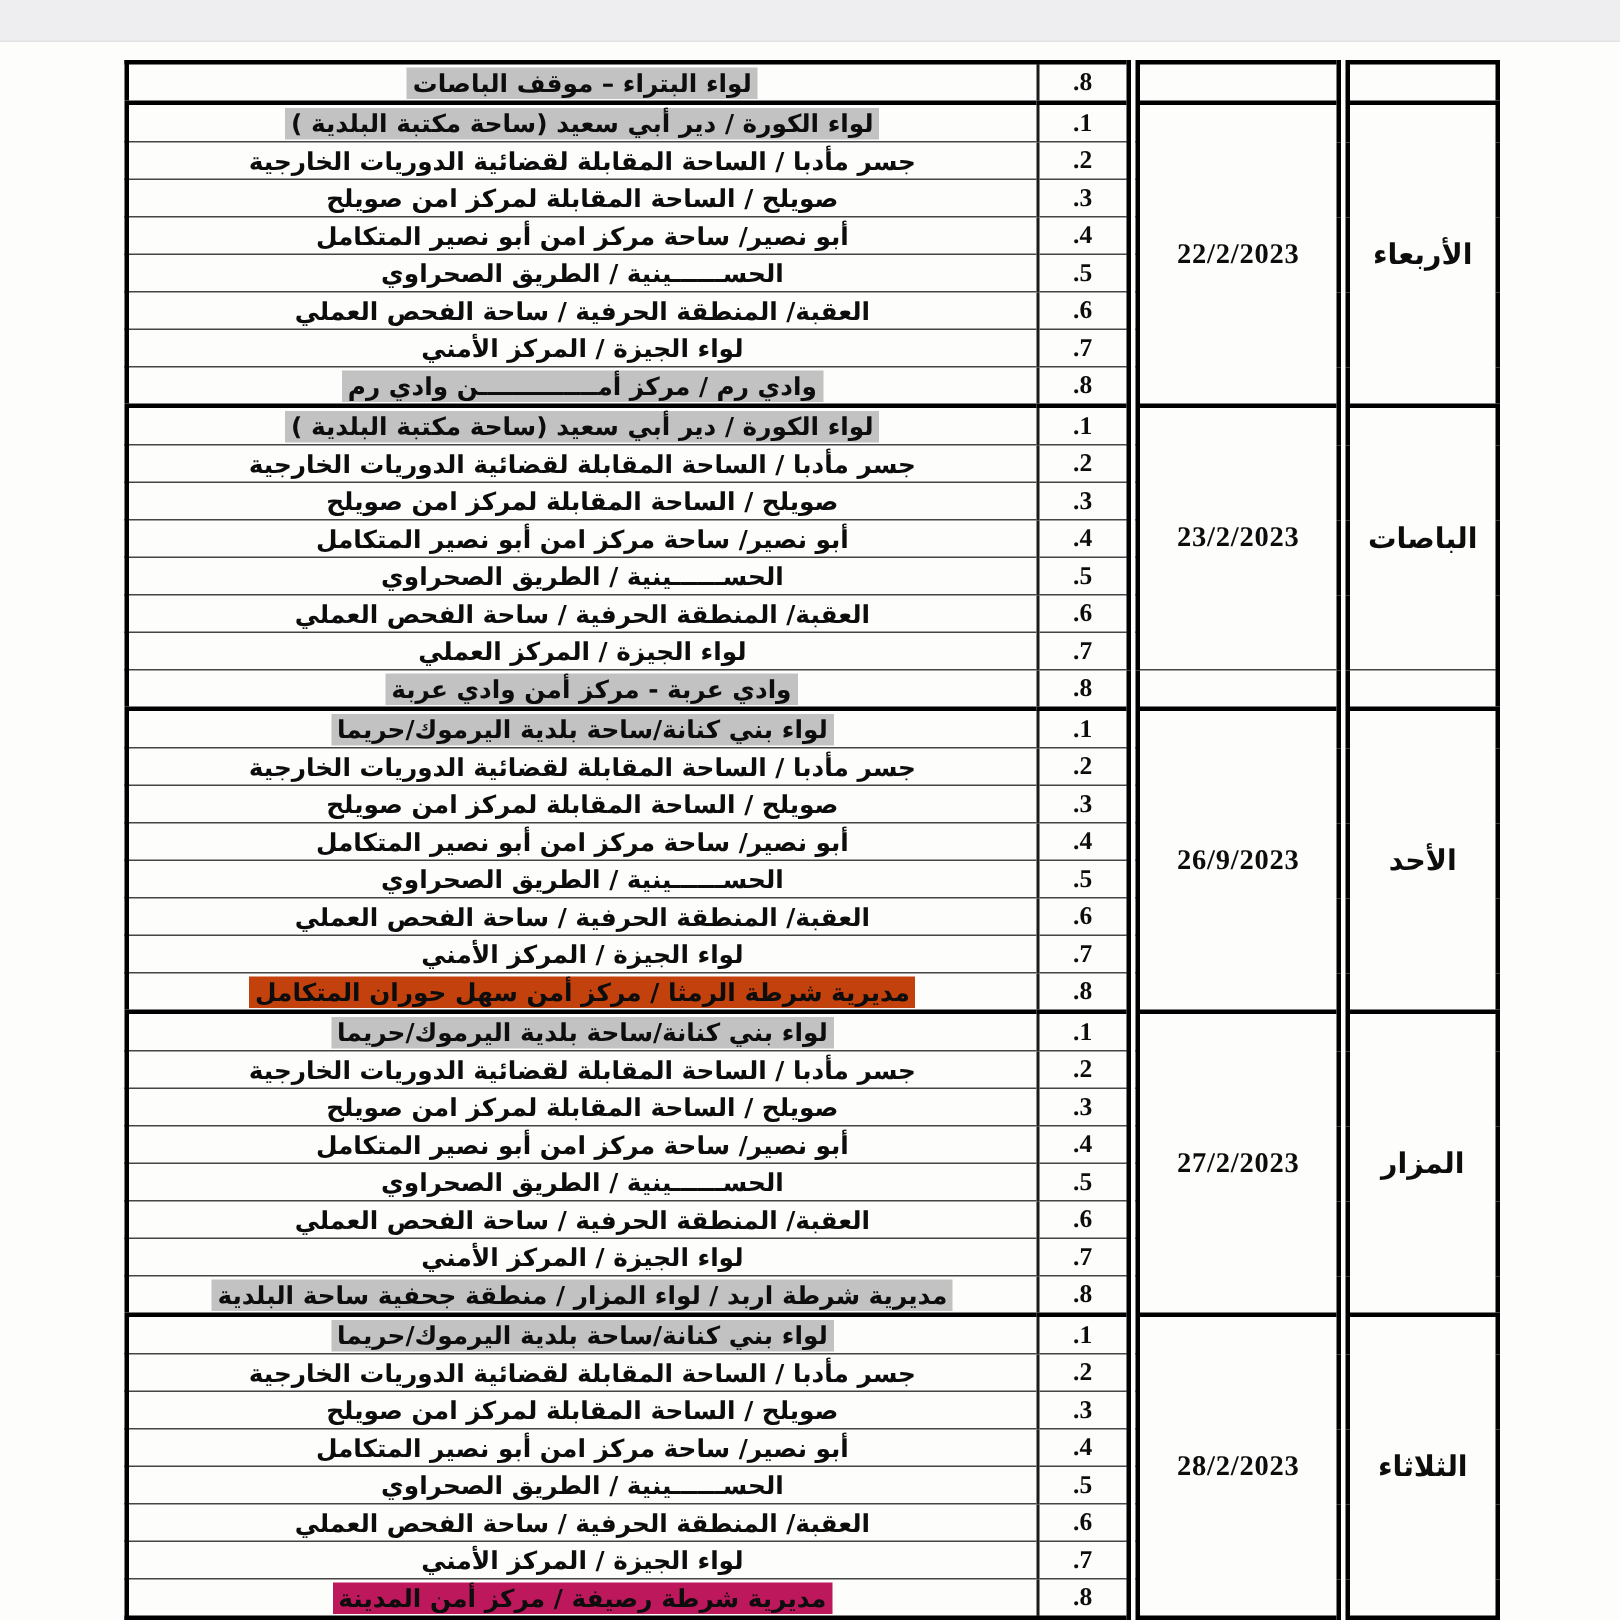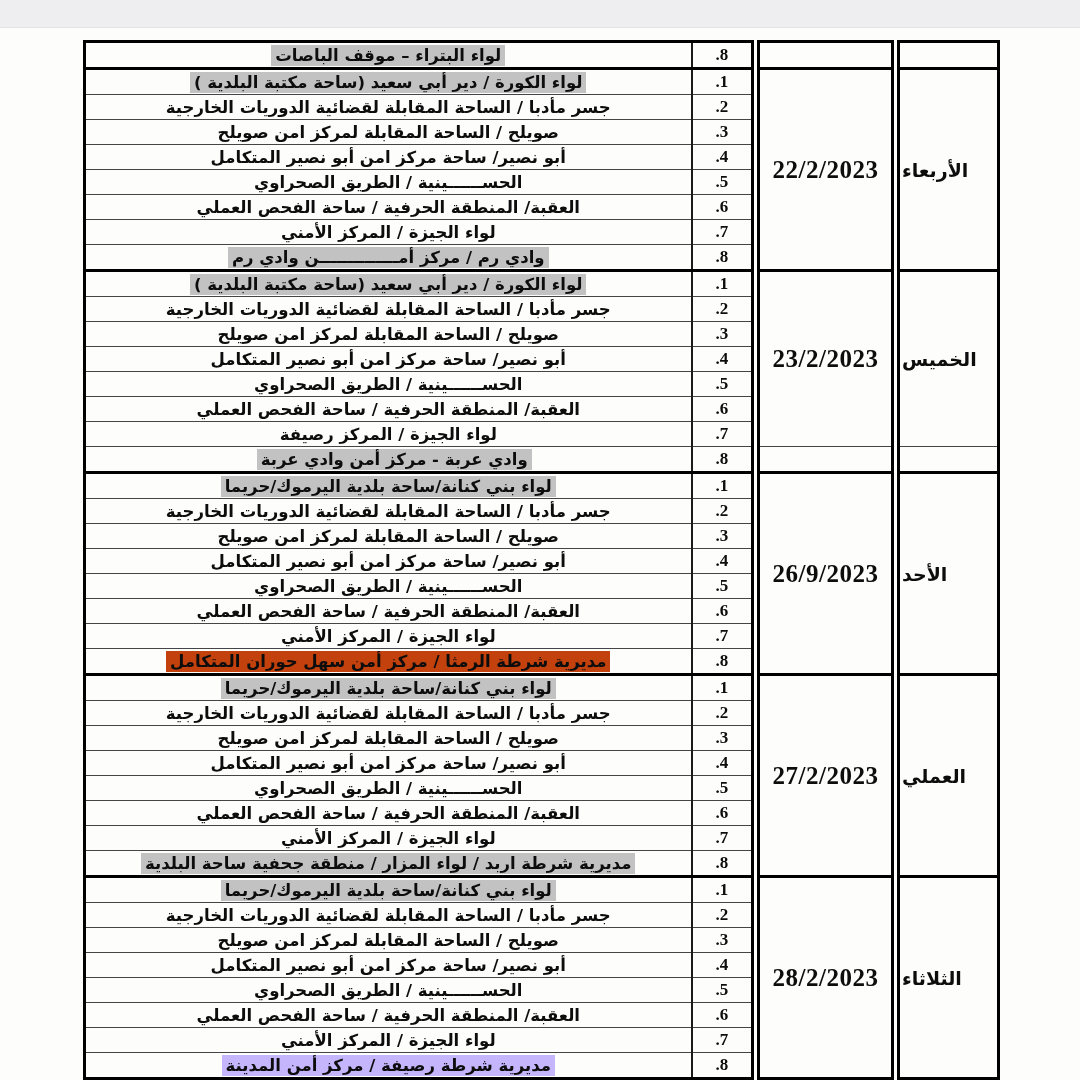--- a/index.html
+++ b/index.html
@@ -20,26 +20,26 @@
     border:3px solid #000;
   }
   .schedule td{
     height:24px;padding:0 2px;overflow:hidden;white-space:nowrap;
     border-top:1.5px solid #454545;
     vertical-align:middle;color:#0d0d0d;
   }
   .schedule tr.block-start td{border-top:3px solid #000;margin-top:36px;}
   td.day{
     border-left:9px double #000;
-    font-weight:bold;font-size:19px;text-align:left;
+    font-weight:bold;font-size:19px;text-align:center;
   }
   td.date{
     border-left:9px double #000;
     direction:ltr;text-align:center;
-    font-family:"Liberation Serif", serif;font-weight:bold;font-size:25px;
+    font-family:"Liberation Serif", serif;font-weight:bold;font-size:19px;
     letter-spacing:.5px;
   }
   td.num{
     border-left:2px solid #1b1b1b;
     direction:ltr;text-align:center;
     font-family:"Liberation Serif", serif;font-weight:bold;font-size:17px;
   }
   td.loc{
     text-align:center;font-weight:bold;font-size:16.5px;
   }
@@ -93,21 +93,21 @@
         </tr>
         <tr>
           <td class="num">.7</td>
           <td class="loc"><span class="txt">لواء الجيزة / المركز الأمني</span></td>
         </tr>
         <tr>
           <td class="num">.8</td>
           <td class="loc"><span class="txt hl" style="background: rgb(194, 194, 194);">وادي رم / مركز أمــــــــــــــن وادي رم</span></td>
         </tr>
         <tr class="block-start">
-          <td class="day" rowspan="7">الخميس</td>
+          <td class="day" rowspan="7">الباصات</td>
           <td class="date" rowspan="7">23/2/2023</td>
           <td class="num">.1</td>
           <td class="loc"><span class="txt hl" style="background: rgb(194, 194, 194);">لواء الكورة / دير أبي سعيد (ساحة مكتبة البلدية )</span></td>
         </tr>
         <tr>
           <td class="num">.2</td>
           <td class="loc"><span class="txt">جسر مأدبا / الساحة المقابلة لقضائية الدوريات الخارجية</span></td>
         </tr>
         <tr>
           <td class="num">.3</td>
@@ -120,21 +120,21 @@
         <tr>
           <td class="num">.5</td>
           <td class="loc"><span class="txt">الحســــــينية / الطريق الصحراوي</span></td>
         </tr>
         <tr>
           <td class="num">.6</td>
           <td class="loc"><span class="txt">العقبة/ المنطقة الحرفية / ساحة الفحص العملي</span></td>
         </tr>
         <tr>
           <td class="num">.7</td>
-          <td class="loc"><span class="txt">لواء الجيزة / المركز رصيفة</span></td>
+          <td class="loc"><span class="txt">لواء الجيزة / المركز العملي</span></td>
         </tr>
         <tr>
           <td class="day"></td>
           <td class="date"></td>
           <td class="num">.8</td>
           <td class="loc"><span class="txt hl" style="background: rgb(194, 194, 194); margin-left: 12px;">وادي عربة - مركز أمن وادي عربة</span></td>
         </tr>
         <tr class="block-start">
           <td class="day" rowspan="8">الأحد</td>
           <td class="date" rowspan="8">26/9/2023</td>
@@ -163,21 +163,21 @@
         </tr>
         <tr>
           <td class="num">.7</td>
           <td class="loc"><span class="txt">لواء الجيزة / المركز الأمني</span></td>
         </tr>
         <tr>
           <td class="num">.8</td>
           <td class="loc"><span class="txt hl" style="background: #c2410c;">مديرية شرطة الرمثا / مركز أمن سهل حوران المتكامل</span></td>
         </tr>
         <tr class="block-start">
-          <td class="day" rowspan="8">العملي</td>
+          <td class="day" rowspan="8">المزار</td>
           <td class="date" rowspan="8">27/2/2023</td>
           <td class="num">.1</td>
           <td class="loc"><span class="txt hl" style="background: rgb(194, 194, 194);">لواء بني كنانة/ساحة بلدية اليرموك/حريما</span></td>
         </tr>
         <tr>
           <td class="num">.2</td>
           <td class="loc"><span class="txt">جسر مأدبا / الساحة المقابلة لقضائية الدوريات الخارجية</span></td>
         </tr>
         <tr>
           <td class="num">.3</td>
@@ -228,17 +228,17 @@
         <tr>
           <td class="num">.6</td>
           <td class="loc"><span class="txt">العقبة/ المنطقة الحرفية / ساحة الفحص العملي</span></td>
         </tr>
         <tr>
           <td class="num">.7</td>
           <td class="loc"><span class="txt">لواء الجيزة / المركز الأمني</span></td>
         </tr>
         <tr>
           <td class="num">.8</td>
-          <td class="loc"><span class="txt hl" style="background: #c4b5fd; margin-top: 36px;">مديرية شرطة رصيفة / مركز أمن المدينة</span></td>
+          <td class="loc"><span class="txt hl" style="background: #be185d; margin-top: 36px;">مديرية شرطة رصيفة / مركز أمن المدينة</span></td>
         </tr>
       </tbody>
   </table>
 </div>
 
 </body></html>

